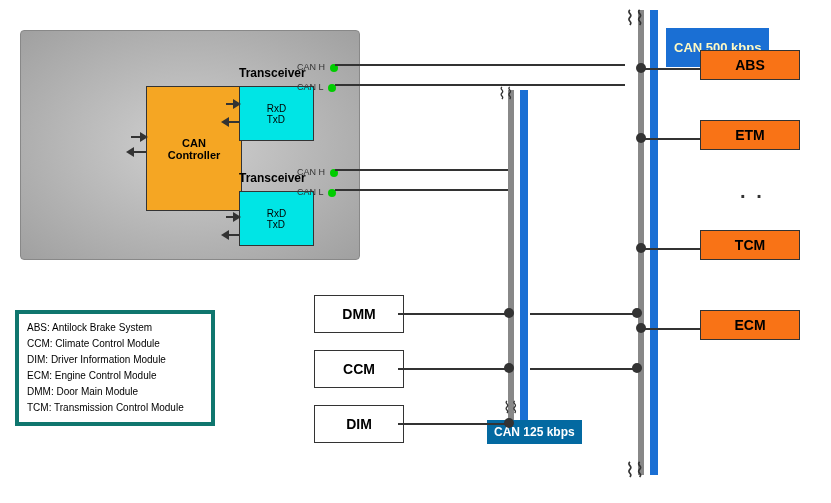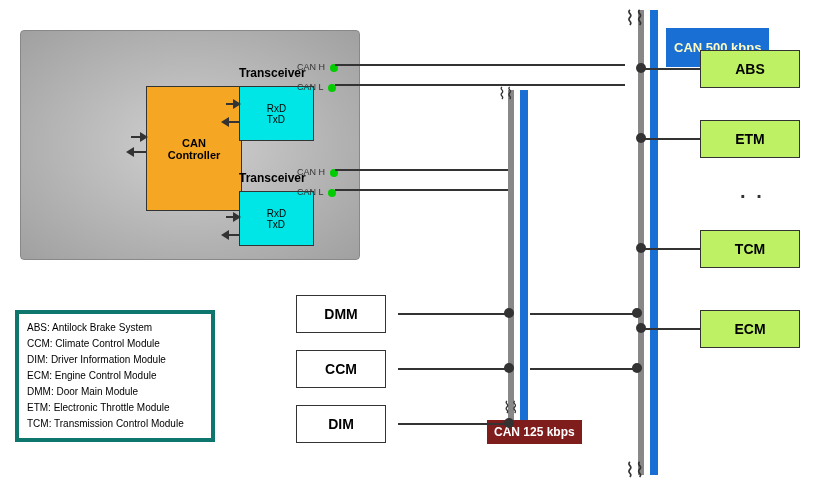--- a/index.html
+++ b/index.html
@@ -178,47 +178,47 @@
       font-size: 13px;
       padding: 12px 8px;
       text-align: center;
     }
 
     
     .can-125-label {
       position: absolute;
       left: 487px;
       top: 420px;
-      background: #7f1d1d;
+      background: #0369a1;
       color: #fff;
       font-weight: bold;
       font-size: 12px;
       padding: 5px 7px;
       text-align: center;
     }
 
     
     .module-box-right {
       position: absolute;
       left: 700px;
       width: 100px;
-      height: 38px;
-      background: #bef264;
+      height: 30px;
+      background: #f97316;
       border: 1.5px solid #333;
       display: flex;
       align-items: center;
       justify-content: center;
       font-size: 14px;
       font-weight: bold;
     }
 
     
     .module-box-bottom {
       position: absolute;
-      left: 296px;
+      left: 314px;
       width: 90px;
       height: 38px;
       background: #fff;
       border: 1.5px solid #333;
       display: flex;
       align-items: center;
       justify-content: center;
       font-size: 14px;
       font-weight: bold;
     }
@@ -412,17 +412,16 @@
 
   <div style="position:absolute; left:398px; top:423px; width:112px; height:2px; background:#333;"></div>
   <div class="bus-dot" style="left:504px; top:418px;"></div>
 
   <div class="legend-box">
     <div><span>ABS: Antilock Brake System</span></div>
     <div><span>CCM: Climate Control Module</span></div>
     <div><span>DIM: Driver Information Module</span></div>
     <div><span>ECM: Engine Control Module</span></div>
     <div><span>DMM: Door Main Module</span></div>
-    <div><span>ETM: Electronic Throttle Module</span></div>
     <div><span>TCM: Transmission Control Module</span></div>
   </div>
 
 </div>
 
 </body></html>

